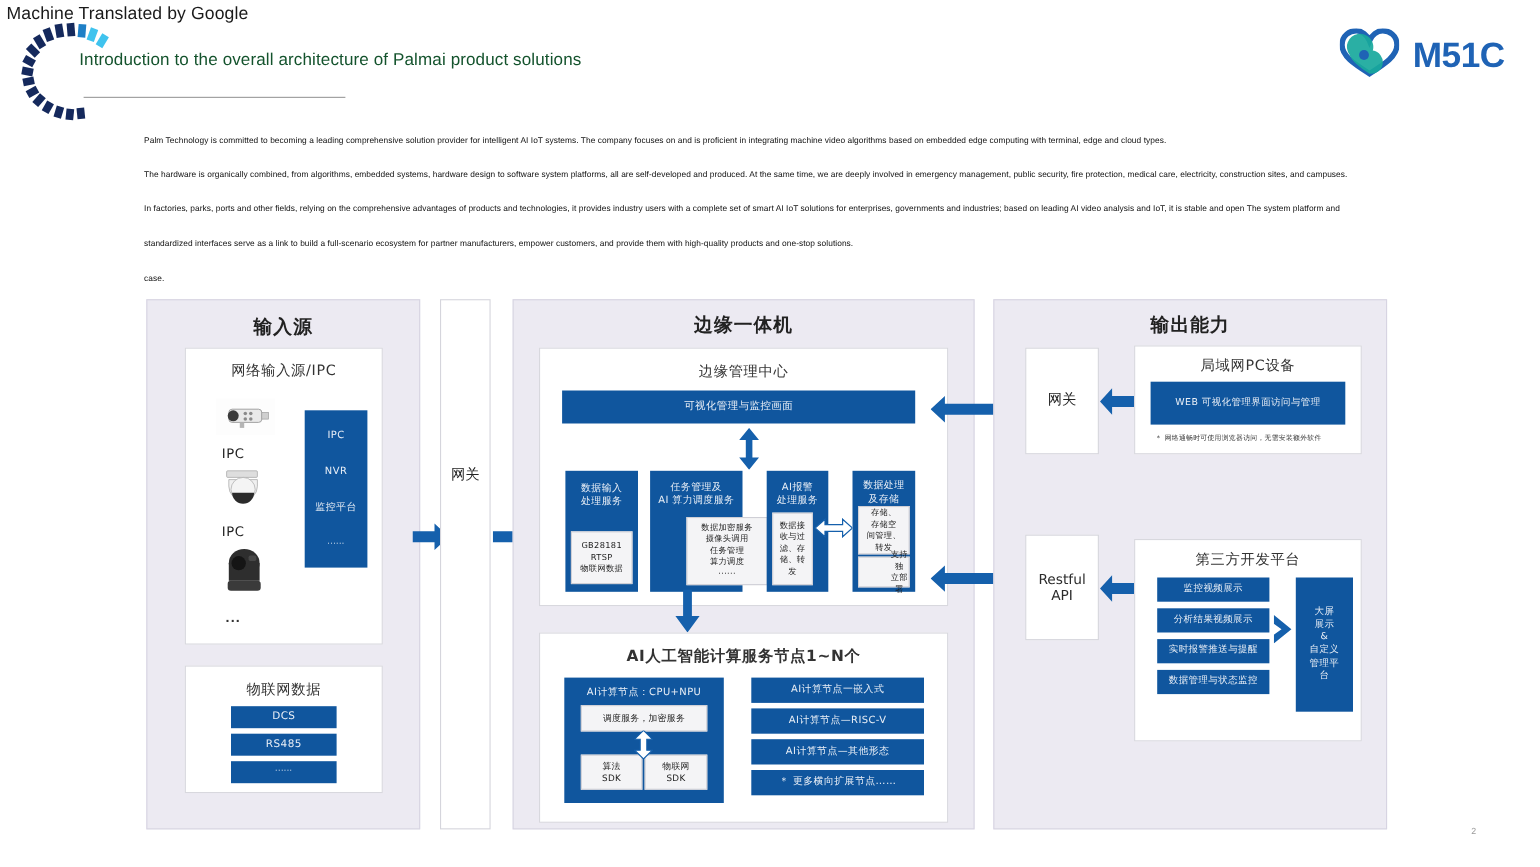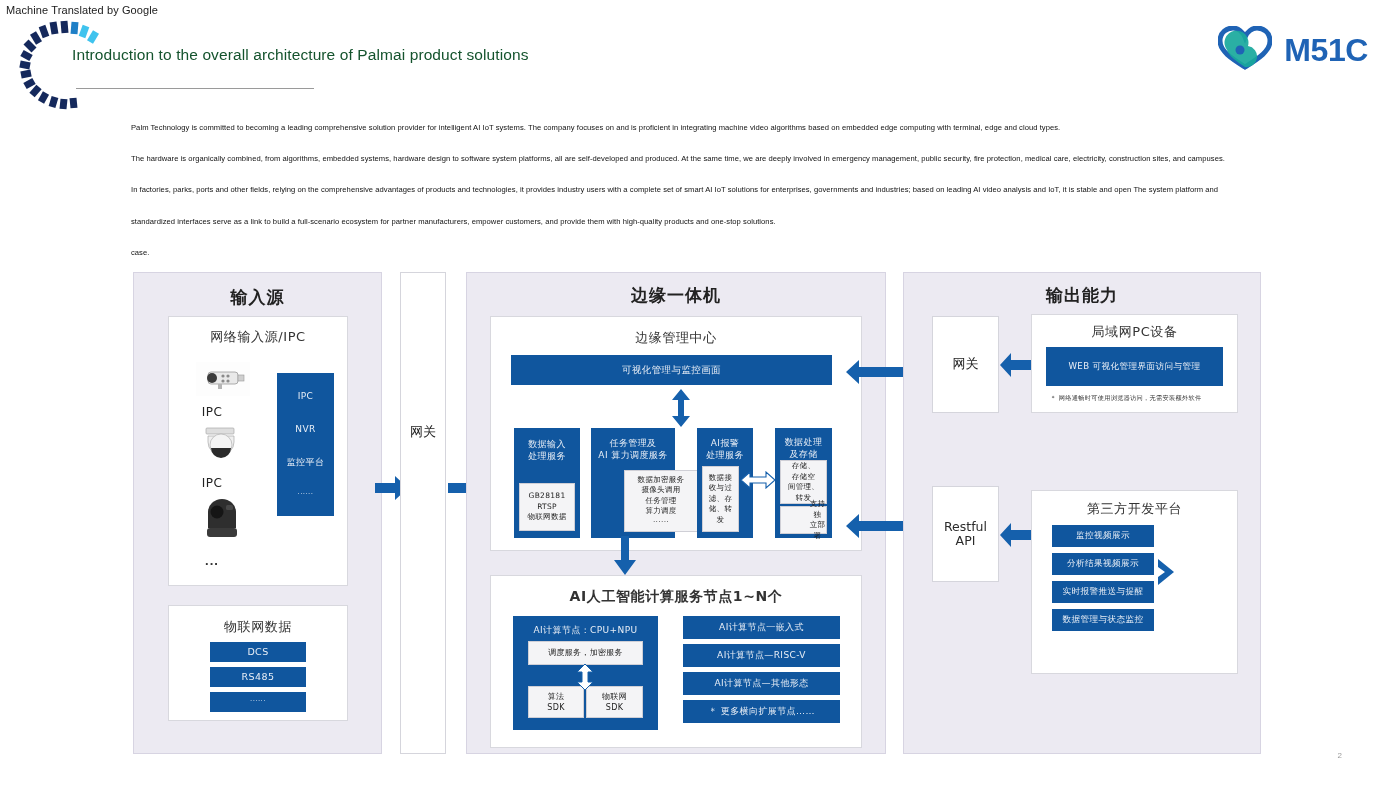--- a/index.html
+++ b/index.html
@@ -7,21 +7,21 @@
     width: 1400px; height: 788px;
     background: #ffffff;
     font-family: "Liberation Sans", "DejaVu Sans", sans-serif;
     overflow: hidden;
   }
   .page { position: relative; width: 1400px; height: 788px; background:#fff; }
 
   
   .mt-banner{
     position:absolute; left:6px; top:4px;
-    font-size:11px; color:#1a1a1a; letter-spacing:0.1px; white-space:nowrap;text-align:right;
+    font-size:16px; color:#1a1a1a; letter-spacing:0.1px; white-space:nowrap;text-align:right;
   }
 
   
   .hdr-arc{ position:absolute; left:12px; top:14px; width:110px; height:100px; }
   .hdr-title{
     position:absolute; left:72px; top:46px;
     font-size:15.5px; color:#14532d; letter-spacing:0.1px; white-space:nowrap;
   }
   .hdr-rule{
     position:absolute; left:76px; top:88px; width:238px; height:1px; background:#9a9a9a;
@@ -348,17 +348,23 @@
     <div class="blue" style="left:1052px; top:285px; width:102px; height:22px; font-size:8.6px;">分析结果视频展示</div>
     <div class="blue" style="left:1052px; top:313px; width:102px; height:22px; font-size:8.6px;">实时报警推送与提醒</div>
     <div class="blue" style="left:1052px; top:341px; width:102px; height:22px; font-size:8.6px;">数据管理与状态监控</div>
 
     <div class="arrow" style="left:1158px; top:291px;">
       <svg width="18" height="26" viewBox="0 0 18 26">
         <polygon points="0,0 16,13 0,26 0,18 7,13 0,8" fill="#1560ac"></polygon>
       </svg>
     </div>
 
+    <div class="blue" style="left:1178px; top:257px; width:52px; height:122px; white-space:pre-line; font-size:8.6px;">大屏
+展示
+&amp;
+自定义
+管理平
+台</div>
 
   </div>
 
   <div class="pagenum">2</div>
 </div>
 
 </body></html>

